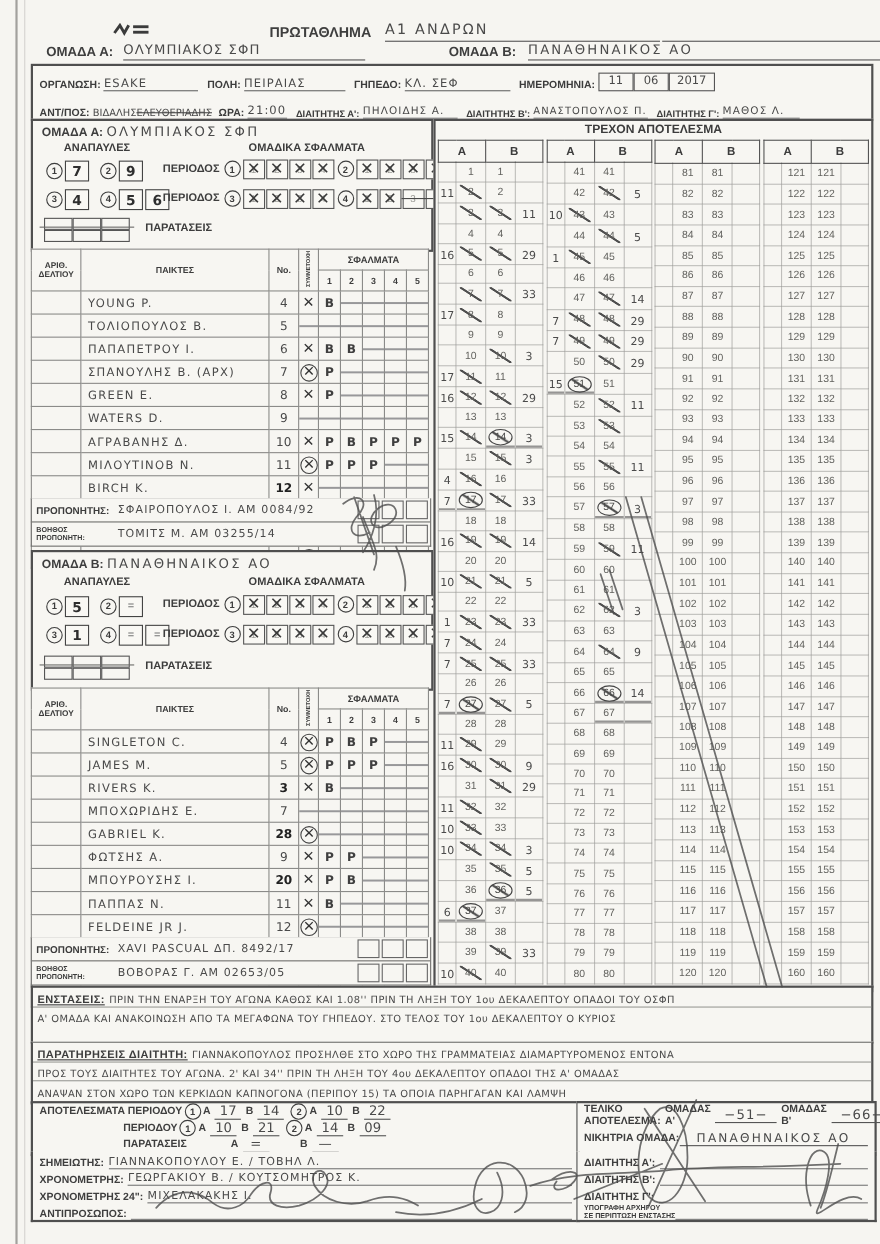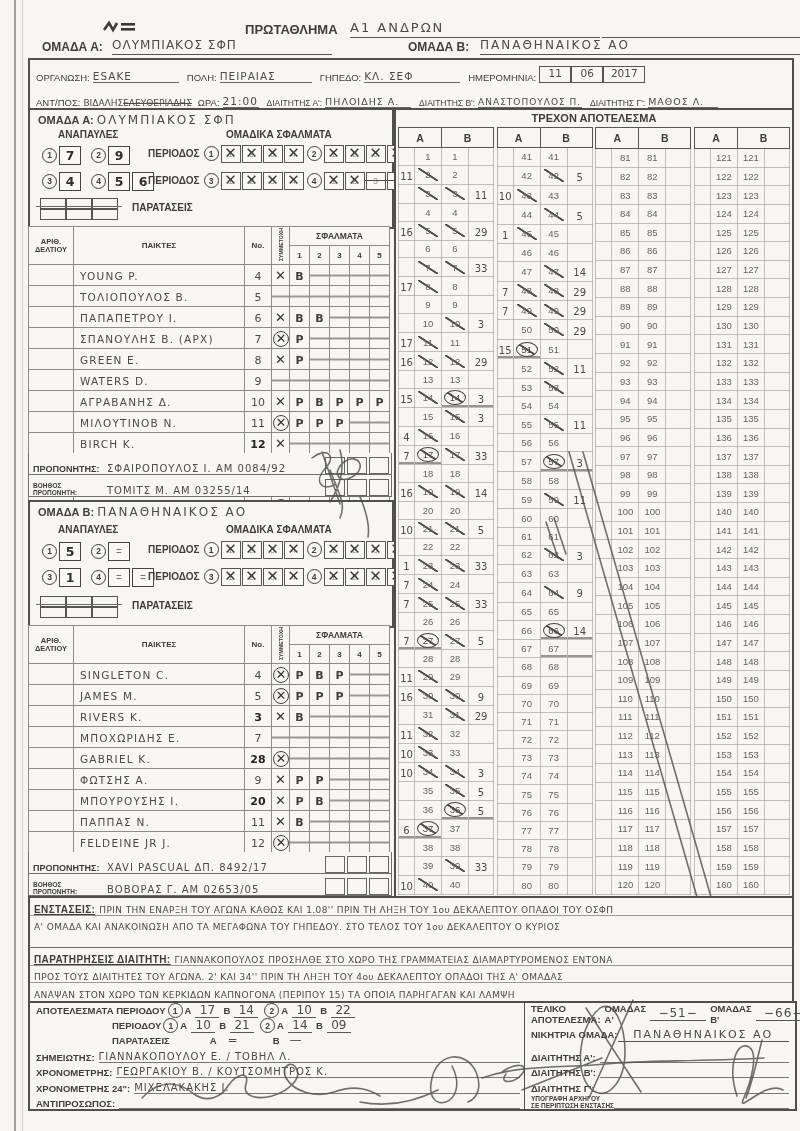--- a/index.html
+++ b/index.html
@@ -24,21 +24,21 @@
   .t-lab-a{position:absolute;left:12px;top:0;}
   .t-val-a{position:absolute;left:82px;top:-2px;width:220px;border-bottom:1.2px solid #555;height:16px;font-size:12px;letter-spacing:1px;}
   .t-lab-b{position:absolute;left:378px;top:0;}
   .t-val-b{position:absolute;left:450px;top:-2px;width:330px;border-bottom:1.2px solid #555;height:16px;font-size:12px;letter-spacing:2px;}
 
   
   .infobox{position:absolute;left:28px;right:6px;top:58px;height:48px;border:2px solid #4f4f4f;background:#f7f6f2;}
   .irow{display:flex;align-items:flex-end;padding:1px 6px 0 6px;}
   .irow1{height:22px;}
   .irow2{height:24px;}
-  .ilab{font-size:9.5px;font-weight:normal;white-space:nowrap;margin-right:3px;}
+  .ilab{font-size:9.5px;font-weight:bold;white-space:nowrap;margin-right:3px;}
   .ilab.sm{font-size:8.5px;}
   .ival{font-size:10.5px;border-bottom:1px solid #666;white-space:nowrap;margin-right:8px;letter-spacing:1px;}
   .datecells{display:flex;}
   .datecell{border:1.5px solid #555;min-width:26px;height:15px;font-size:10.5px;text-align:center;padding:0 2px;}
   .repwrap{display:flex;font-size:9px;line-height:10px;margin-right:6px;}
 
   
   .teambox{position:absolute;left:28px;width:362px;border:2px solid #4f4f4f;background:#f7f6f2;}
   .tb-a{top:108px;height:117px;}
   .tb-b{top:500px;height:124px;}
@@ -84,21 +84,21 @@
   td.no .hw{font-size:11px;}
   .ow{font-weight:bold;color:#222;font-size:12px;}
   .x{font-family:"DejaVu Sans",sans-serif;font-weight:bold;font-size:13px;color:#333;line-height:13px;display:inline-block;}
   .xc{border:1.4px solid #444;border-radius:50%;width:14px;height:14px;line-height:13px;}
   .dashcell{background:linear-gradient(to bottom,transparent 47%,#98989a 47%,#98989a 55%,transparent 55%);}
 
   
   .coachrows{position:absolute;left:28px;width:362px;background:#f7f6f2;border:1px solid #6f6f6d;border-top:none;}
   .cr-a{top:453px;}
   .cr-b{top:852px;}
-  .coachrow{display:flex;align-items:flex-end;height:21px;border-bottom:1px solid #6f6f6d;}
+  .coachrow{display:flex;align-items:center;height:21px;border-bottom:1px solid #6f6f6d;}
   .coachrow:last-child{border-bottom:none;}
   .coachrow .clab{font-size:9px;font-weight:bold;padding-left:4px;white-space:nowrap;}
   .coachrow .clab2{font-size:6.5px;font-weight:bold;line-height:7px;padding-left:4px;}
   .coachrow .cval{flex:1;font-size:10px;letter-spacing:1px;white-space:nowrap;overflow:hidden;}
   .cfbox{width:18px;height:15px;border:1px solid #666;margin-right:2px;flex:none;}
 
   
   .rs-panel{position:absolute;left:394px;right:6px;top:108px;height:790px;border:2px solid #4f4f4f;background:#f7f6f2;}
   .rs-title{text-align:center;font-size:11px;font-weight:bold;height:17px;line-height:17px;}
   .rs-grid{display:flex;justify-content:space-between;padding:0 2px 0 2px;}

